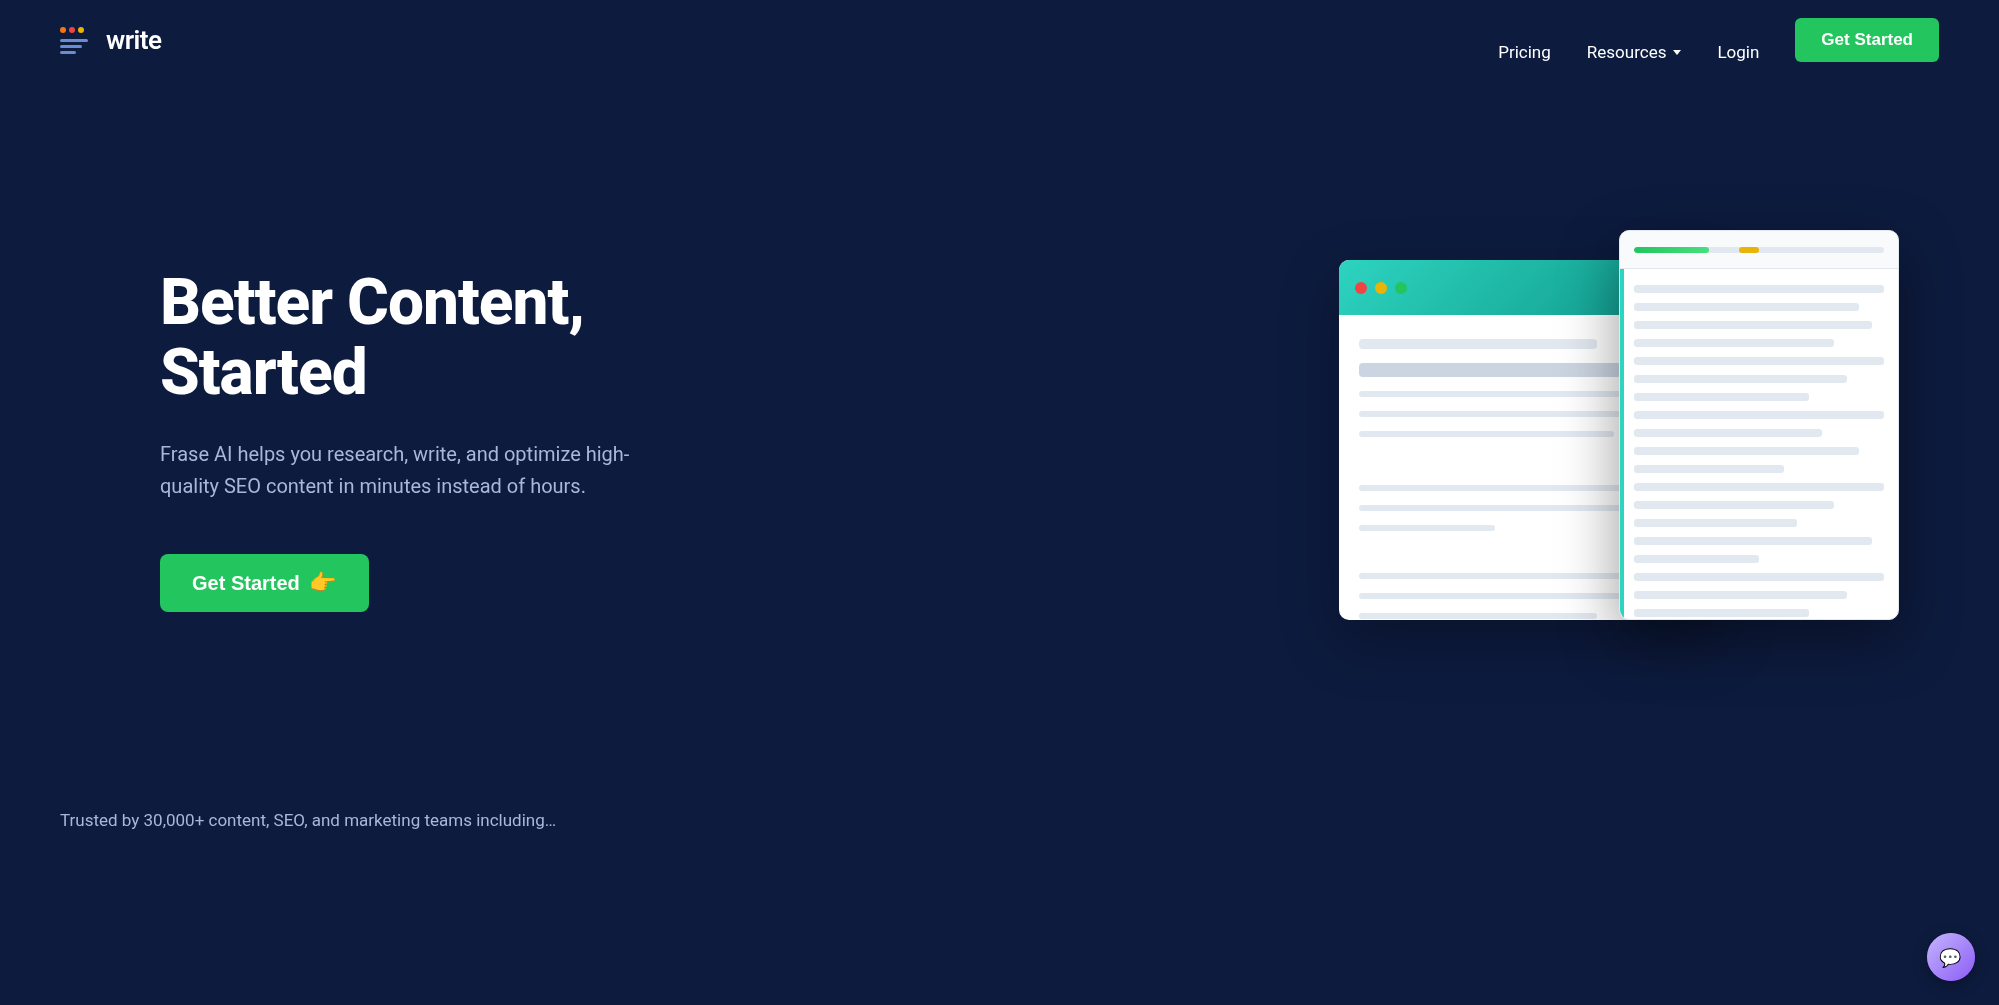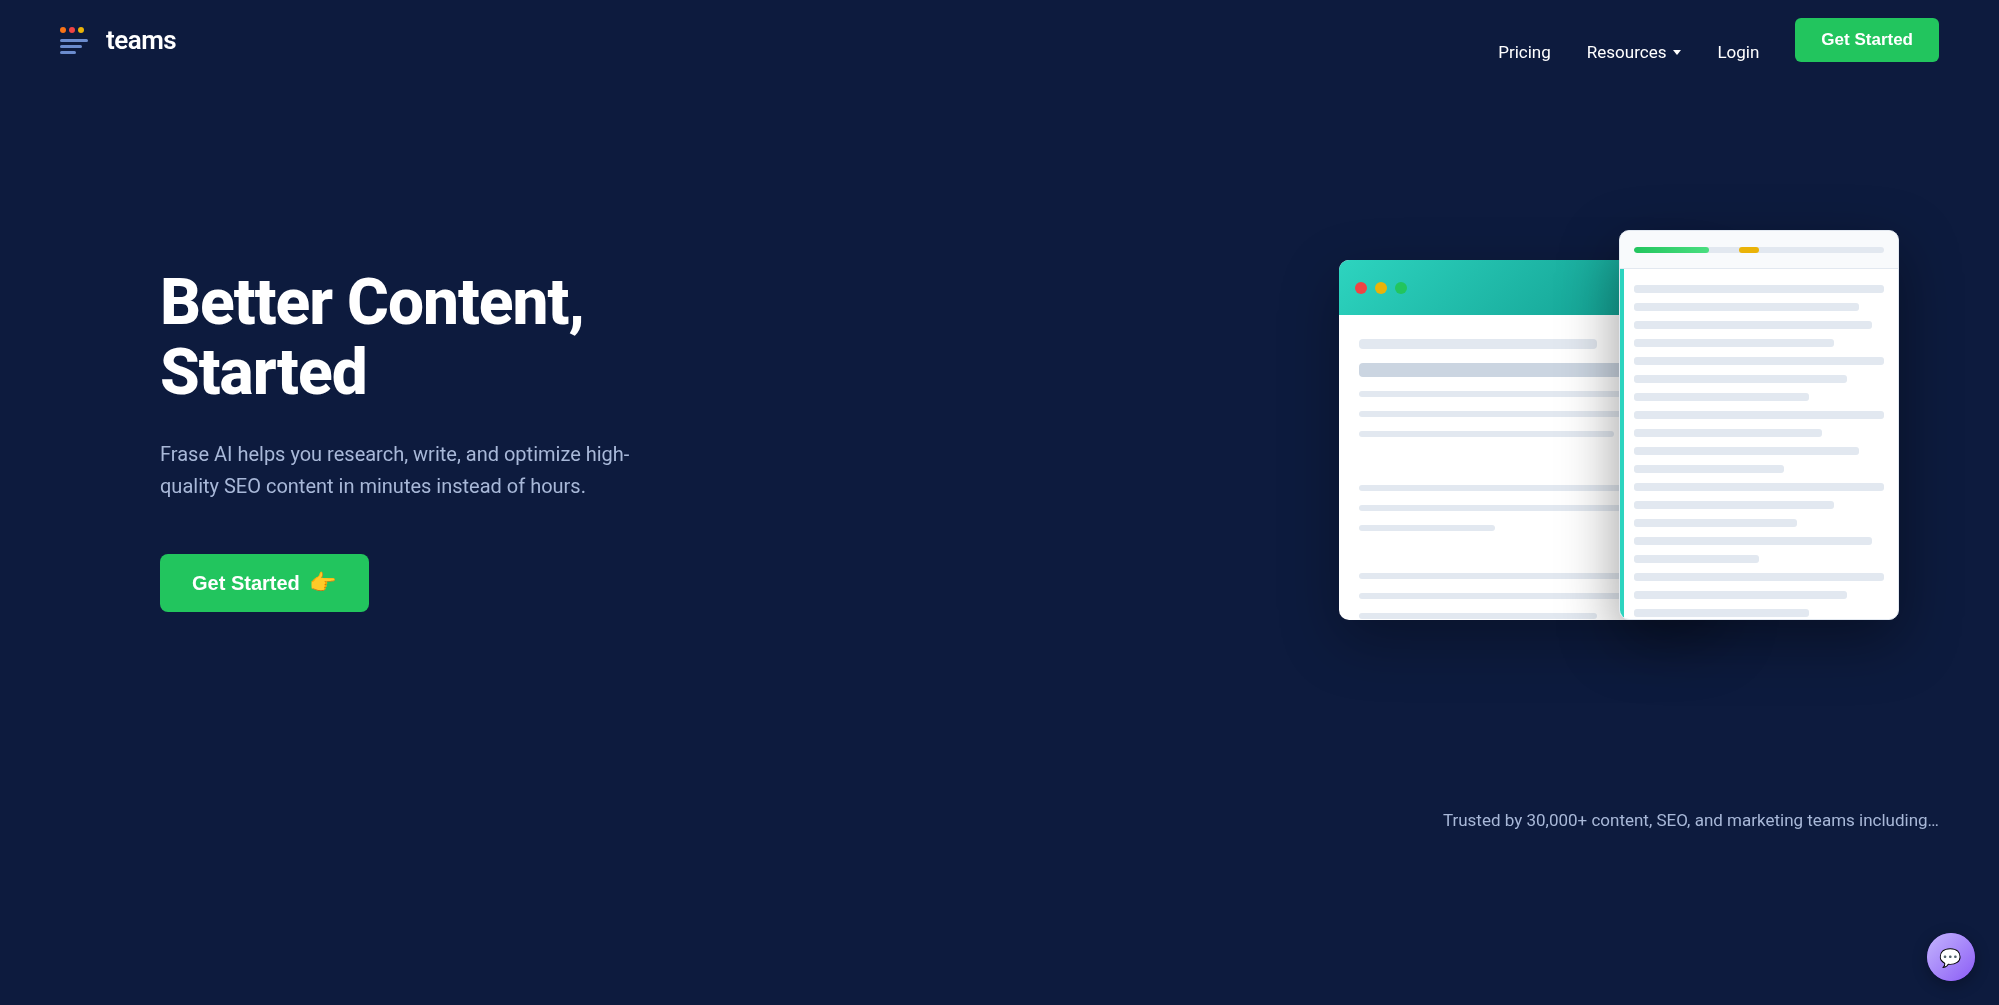--- a/index.html
+++ b/index.html
@@ -298,21 +298,21 @@
       position: absolute;
       left: 0;
       top: 38px;
       width: 4px;
       height: 100%;
       background: #2dd4bf;
     }
 
     
     .trusted-by {
-      text-align: right;
+      text-align: left;
       padding: 30px 60px 20px;
       color: #a8b8d8;
       font-size: 17px;
       font-weight: 400;
     }
 
     
     .support-bubble {
       position: fixed;
       bottom: 24px;
@@ -350,21 +350,21 @@
         <div class="logo-dot dot-orange"></div>
         <div class="logo-dot dot-red"></div>
         <div class="logo-dot dot-yellow"></div>
       </div>
       <div class="logo-lines">
         <div class="logo-line" style="width:28px;"></div>
         <div class="logo-line" style="width:22px;"></div>
         <div class="logo-line" style="width:16px;"></div>
       </div>
     </div>
-    <span class="logo-text">teams</span>
+    <span class="logo-text">write</span>
   </div>
 
   <div class="nav-links">
     <a class="nav-link">
       <span>Pricing</span>
     </a>
     <a class="nav-link">
       <span>Resources</span>
       <span class="chevron-down"></span>
     </a>

